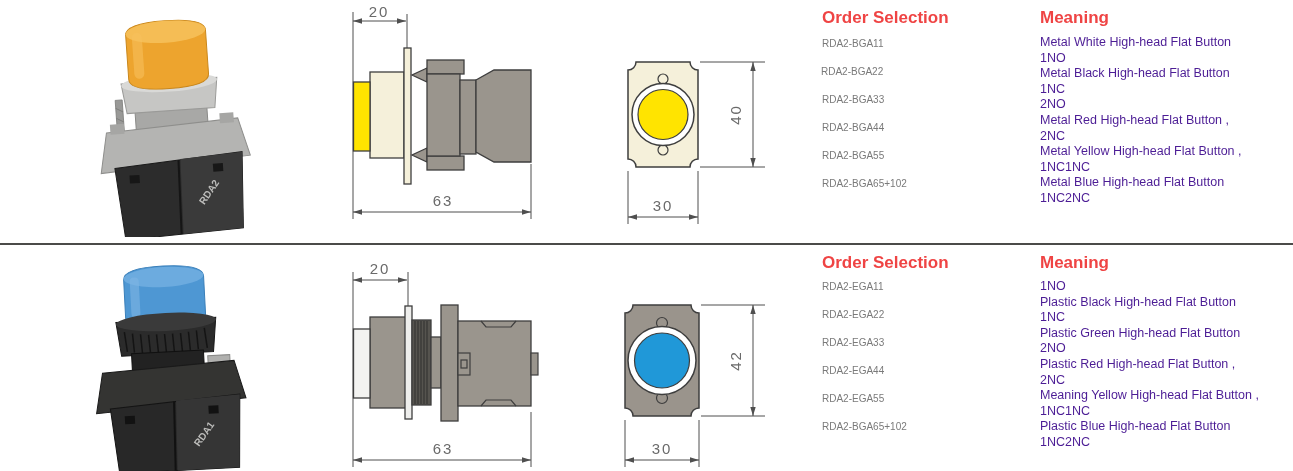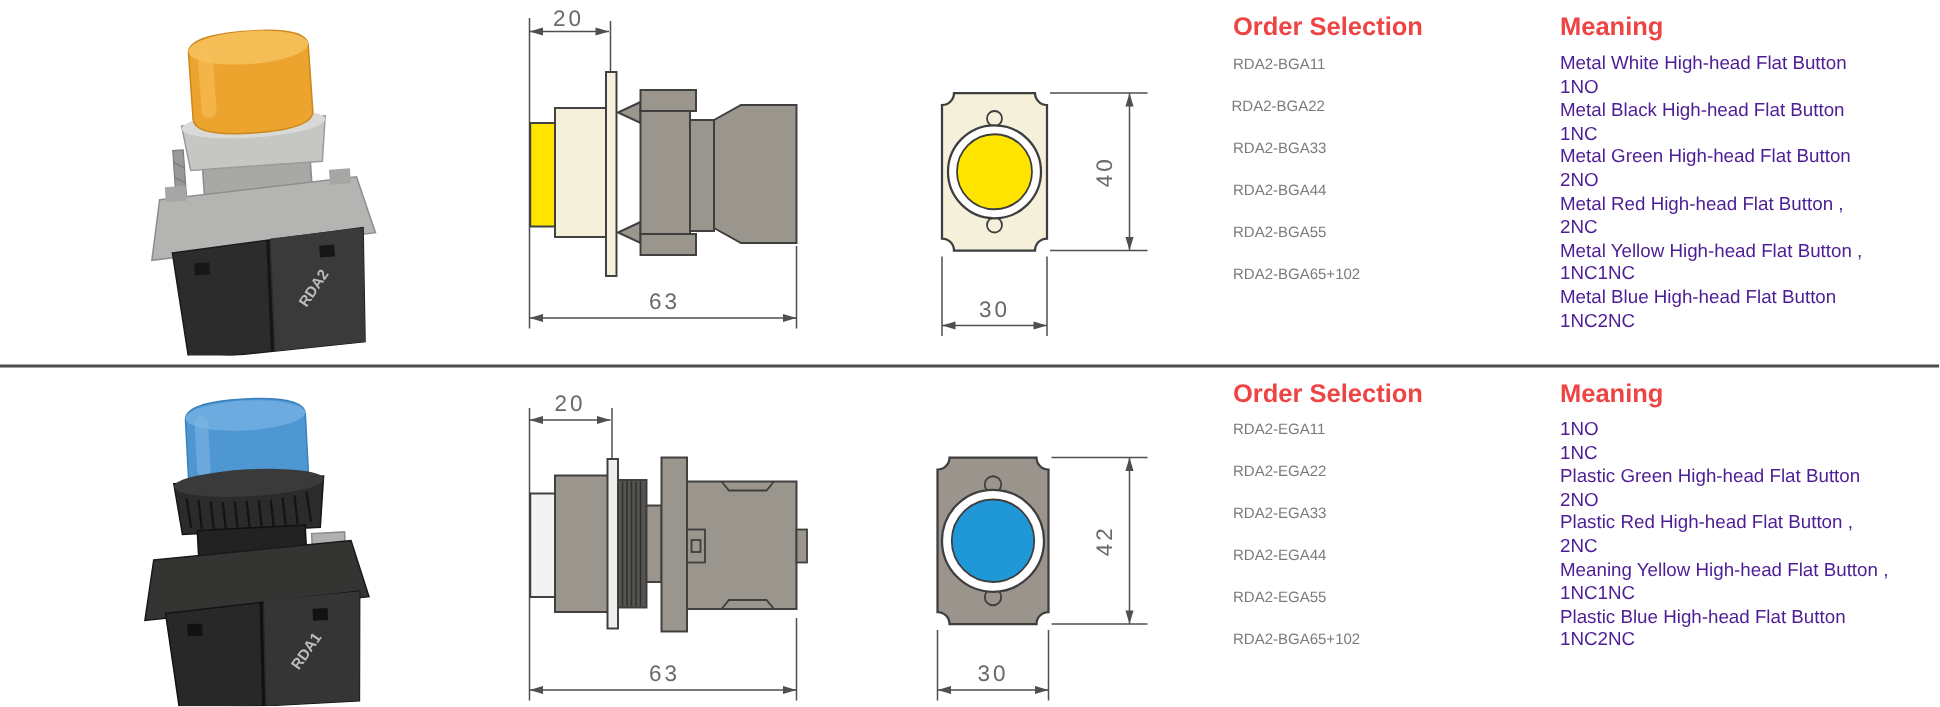--- a/index.html
+++ b/index.html
@@ -106,21 +106,20 @@
     <div class="abs ord" style="left:822px;top:122px">RDA2-BGA44</div>
     <div class="abs ord" style="left:822px;top:150px">RDA2-BGA55</div>
     <div class="abs ord" style="left:822px;top:178px">RDA2-BGA65+102</div>
 
     <div class="abs hdr" style="left:1040px;top:8px">Meaning</div>
     <div class="abs mlist" style="left:1040px;top:35px">
       <div>Metal White High-head Flat Button</div>
       <div>1NO</div>
       <div>Metal Black High-head Flat Button</div>
       <div>1NC</div>
-      <div>Metal Green High-head Flat Button</div>
       <div>2NO</div>
       <div>Metal Red High-head Flat Button ,</div>
       <div>2NC</div>
       <div>Metal Yellow High-head Flat Button ,</div>
       <div>1NC1NC</div>
       <div>Metal Blue High-head Flat Button</div>
       <div>1NC2NC</div>
     </div>
   </div>
 
@@ -229,20 +228,21 @@
     <div class="abs ord" style="left:822px;top:35px">RDA2-EGA11</div>
     <div class="abs ord" style="left:822px;top:63px">RDA2-EGA22</div>
     <div class="abs ord" style="left:822px;top:91px">RDA2-EGA33</div>
     <div class="abs ord" style="left:822px;top:119px">RDA2-EGA44</div>
     <div class="abs ord" style="left:822px;top:147px">RDA2-EGA55</div>
     <div class="abs ord" style="left:822px;top:175px">RDA2-BGA65+102</div>
 
     <div class="abs hdr" style="left:1040px;top:7px">Meaning</div>
     <div class="abs mlist" style="left:1040px;top:33px">
       <div>1NO</div>
+      <div>Plastic Black High-head Flat Button</div>
       <div>1NC</div>
       <div>Plastic Green High-head Flat Button</div>
       <div>2NO</div>
       <div>Plastic Red High-head Flat Button ,</div>
       <div>2NC</div>
       <div>Meaning Yellow High-head Flat Button ,</div>
       <div>1NC1NC</div>
       <div>Plastic Blue High-head Flat Button</div>
       <div>1NC2NC</div>
     </div>

